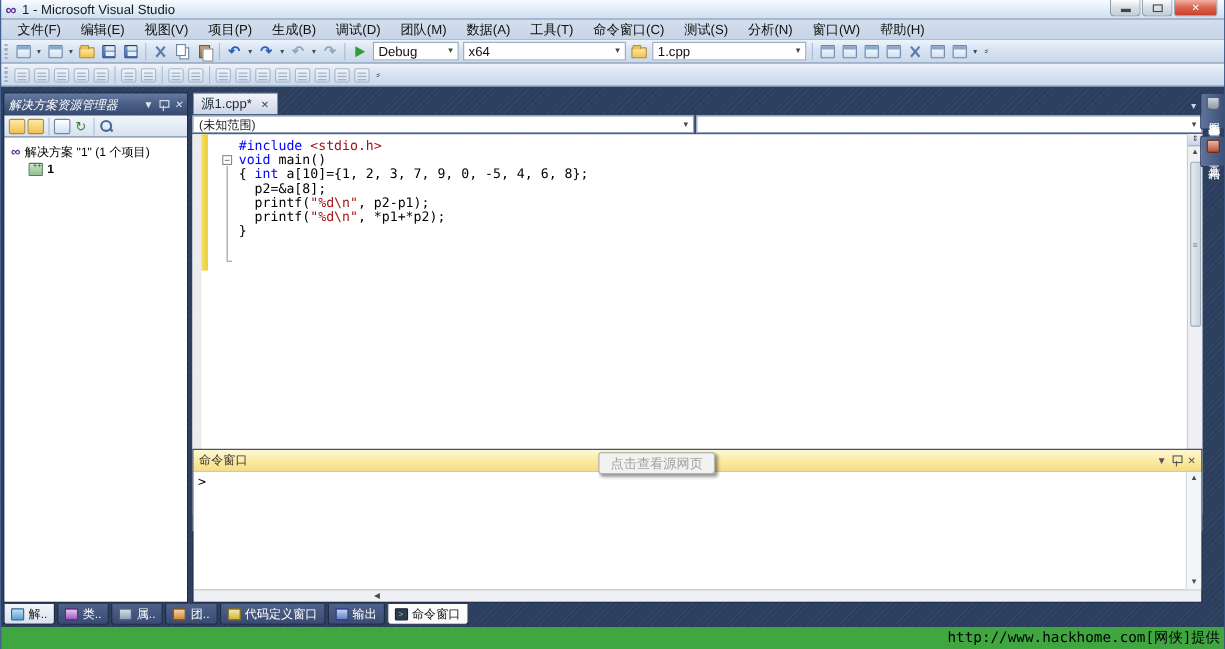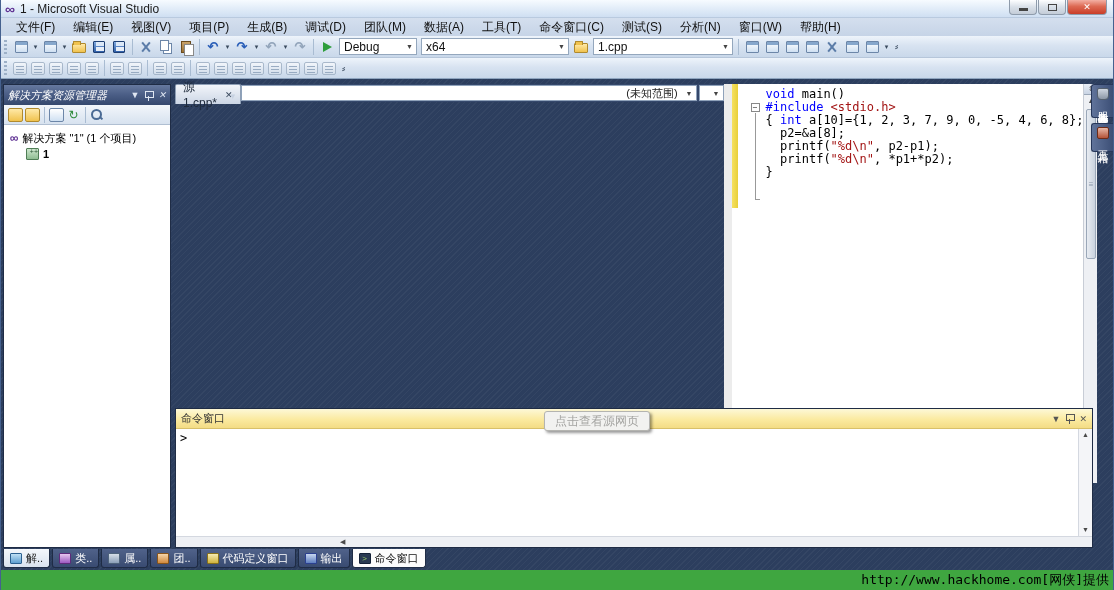--- a/index.html
+++ b/index.html
@@ -82,29 +82,29 @@
   .m-mag::after { content:""; position:absolute; left:9px; top:9px; width:4px; height:2px; background:#4a6a94; transform:rotate(45deg); }
   .solbody { flex:1; background:#fff; padding:5px 2px; font-size:11px; color:#000; }
   .treerow { display:flex; align-items:center; height:16px; white-space:nowrap; }
   .treerow.l2 { padding-left:20px; }
   .tico-sol { color:#5c2d91; font-weight:bold; font-size:12px; margin:0 4px 0 4px; }
   .tico-proj { width:13px; height:12px; background:linear-gradient(#cde6cd,#8fbd92); border:1px solid #4f7d55; border-radius:1px; margin-right:4px; position:relative; }
   .tico-proj::before { content:"++"; position:absolute; right:0px; top:-1px; font-size:7px; color:#275130; }
   .projname { font-weight:bold; }
 
   
-  .editor { position:absolute; left:174px; top:5px; width:780px; height:399px; display:flex; flex-direction:row; }
+  .editor { position:absolute; left:174px; top:5px; width:918px; height:399px; display:flex; flex-direction:column; }
   .etabs { height:20px; display:flex; align-items:flex-end; position:relative; }
   .etab { height:20px; background:linear-gradient(#f2f5fa,#ccd6e5); color:#1f2b3c; display:flex; align-items:center;
     padding:0 7px; border:1px solid #8e9fb6; border-bottom:none; border-radius:2px 2px 0 0; font-size:12px; }
   .etab .closex { margin-left:8px; font-size:9px; color:#3a4a5e; }
   .etabs .docdd { position:absolute; right:4px; bottom:3px; color:#c8d2e2; font-size:8px; }
   .navbar { height:18px; background:#35486b; display:flex; align-items:center; padding:1px 0; }
   .navcombo { height:16px; background:#fff; border:1px solid #8fa2ba; display:flex; align-items:center; font-size:11px; color:#222; }
-  .navcombo .cval { flex:1; padding:12px 5px;text-align:right; }
+  .navcombo .cval { flex:1; padding:12px 5px; }
   .navcombo .carr { width:13px; font-size:7px; color:#444; text-align:center; }
   .nc-left { width:456px; margin-right:2px; }
   .nc-right { flex:1; }
   .ebody { flex:1; background:#fff; position:relative; display:flex; }
   .margin-ind { width:8px; background:#ececec; }
   .margin-chg { width:6px; position:relative; }
   .chgbar { position:absolute; left:0; top:0px; width:6px; height:124px; background:linear-gradient(90deg,#f6e162,#e8cf3a); }
   .margin-gap { width:12px; }
   .margin-fold { width:14px; position:relative; font-family:"DejaVu Sans Mono", monospace; }
   .foldbox { position:absolute; left:1px; top:19px; width:9px; height:9px; border:1px solid #888; background:#fff; color:#444;
@@ -379,22 +379,22 @@
         <div class="margin-chg">
             <div class="chgbar"></div>
           </div>
         <div class="margin-gap"></div>
         <div class="margin-fold">
           <div class="foldbox">−</div>
           <div class="foldline"></div>
           <div class="foldfoot"></div>
         </div>
         <div class="codearea">
+            <div class="code-line"><span class="tok-kw">#include </span><span class="tok-str">&lt;stdio.h&gt;</span></div>
             <div class="code-line"><span class="tok-kw">void</span><span class="tok-pl"> main()</span></div>
-            <div class="code-line"><span class="tok-kw">#include </span><span class="tok-str">&lt;stdio.h&gt;</span></div>
             <div class="code-line"><span class="tok-pl">{ </span><span class="tok-kw">int</span><span class="tok-pl"> a[10]={1, 2, 3, 7, 9, 0, -5, 4, 6, 8};</span></div>
             <div class="code-line"><span class="tok-pl">  p2=&amp;a[8];</span></div>
             <div class="code-line"><span class="tok-pl">  printf(</span><span class="tok-str">"%d\n"</span><span class="tok-pl">, p2-p1);</span></div>
             <div class="code-line"><span class="tok-pl">  printf(</span><span class="tok-str">"%d\n"</span><span class="tok-pl">, *p1+*p2);</span></div>
             <div class="code-line"><span class="tok-pl">}</span></div>
           </div>
         <div class="vscroll">
           <div class="split">⇕</div>
           <div class="sarr">▲</div>
           <div class="vthumb">≡</div>

